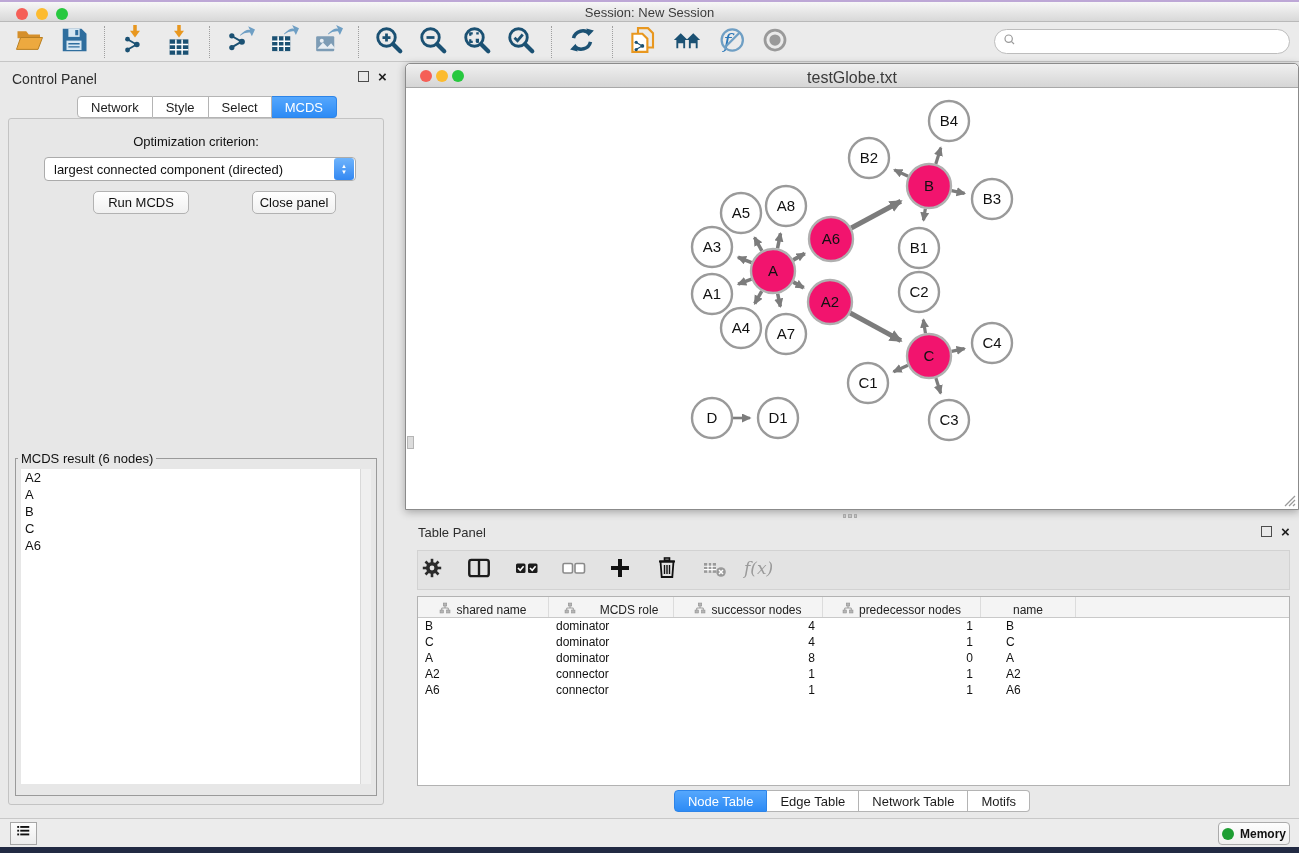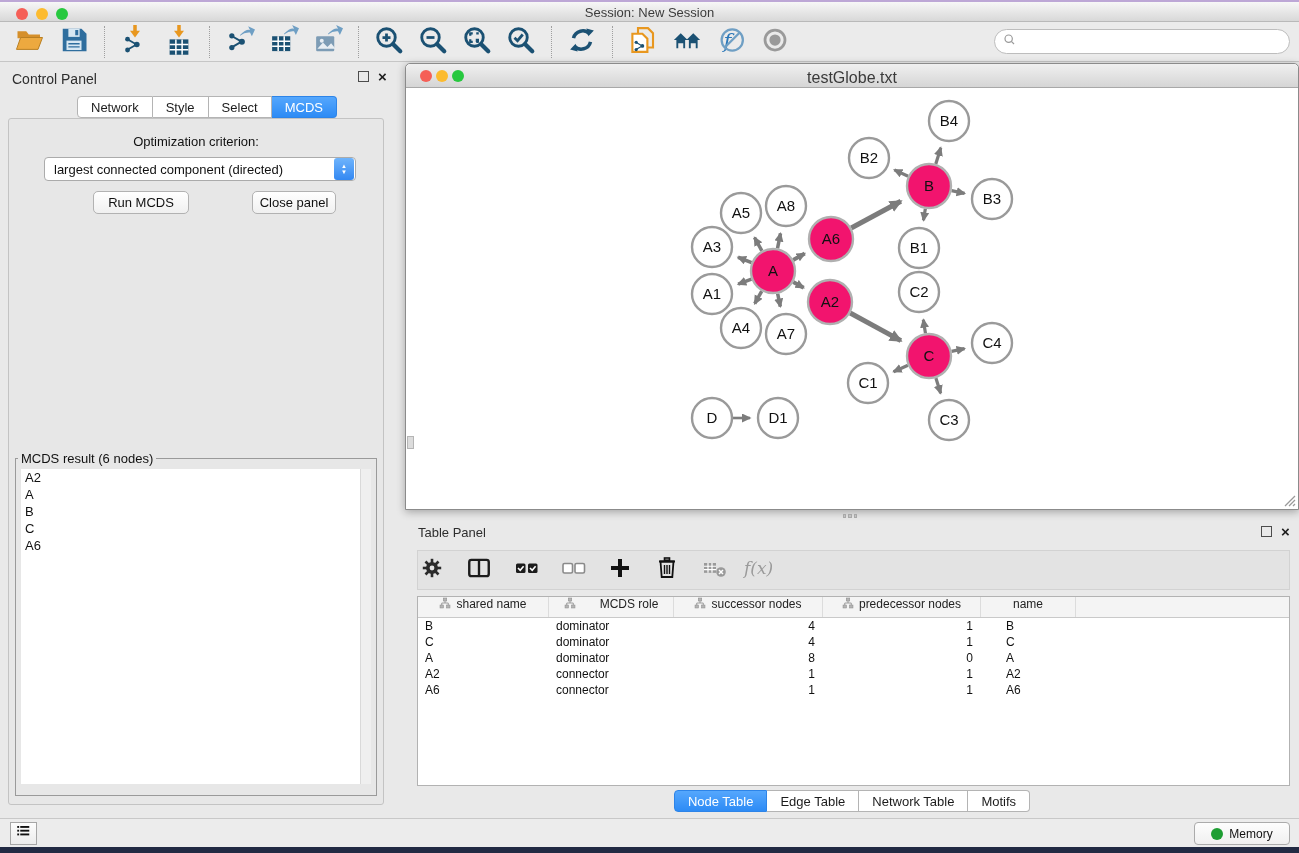--- a/index.html
+++ b/index.html
@@ -78,38 +78,38 @@
 
   
   #table-panel { position:absolute; left:405px; top:518px; width:894px; height:298px; }
   #tp-title { position:absolute; left:13px; top:7px; font-size:13px; color:#2e2e2e; }
   #tp-toolbar { position:absolute; left:12px; top:32px; width:873px; height:40px;
     background:#e3e3e3; border:1px solid #d2d2d2; display:flex; align-items:center; gap:19px; }
   #tp-toolbar .tb-btn { width:28px; height:28px; }
   #tp-table { position:absolute; left:12px; top:78px; width:873px; height:190px;
     background:#fff; border:1px solid #b2b2b2; overflow:hidden; }
   .thead { display:flex; height:21px; background:#f4f4f4; border-bottom:1px solid #c9c9c9; }
-  .th { display:flex; align-items:flex-start; justify-content:center; gap:5px;
+  .th { display:flex; align-items:flex-end; justify-content:center; gap:5px;
     border-right:1px solid #dcdcdc; font-size:12px; color:#222; }
   .trow { display:flex; height:16px; align-items:center; }
   .td { font-size:12px; color:#111; white-space:nowrap; overflow:hidden; }
   .td.left { text-align:left; padding-left:7px; }
   .td.left-far { text-align:left; padding-left:25px; }
   .td.right { text-align:right; padding-right:8px; }
   #tp-tabs { position:absolute; left:0; right:0; top:272px; display:flex; justify-content:center; }
 
   
   #statusbar { position:absolute; left:0; top:818px; width:1299px; height:29px;
     background:#ececec; border-top:1px solid #c8c8c8; }
   #list-btn { position:absolute; left:10px; top:3px; width:27px; height:23px;
     background:linear-gradient(#fdfdfd,#ececec); border:1px solid #a6a6a6;
     display:flex; align-items:center; justify-content:center; }
-  #memory-btn { position:absolute; right:9px; top:3px; width:96px; height:23px;
+  #memory-btn { position:absolute; right:9px; top:3px; width:72px; height:23px;
     background:linear-gradient(#fdfdfd,#f0f0f0); border:1px solid #ababab; border-radius:4px;
-    display:flex; align-items:center; justify-content:center; gap:6px; font-size:12px; color:#111; }
+    display:flex; align-items:center; justify-content:center; gap:6px; font-size:12px; color:#111;font-weight:bold; }
   #memory-dot { width:12px; height:12px; border-radius:50%; }
   #desktop-strip { position:absolute; left:0; top:847px; width:1299px; height:6px; background:#222a43; }
 </style>
 </head>
 <body>
 
 <div id="titlebar">
   <span class="light" style="left: 16px; background: rgb(245, 95, 87);"></span>
   <span class="light" style="left: 36px; background: rgb(252, 187, 47);"></span>
   <span class="light" style="left: 56px; background: rgb(39, 200, 63);"></span>

